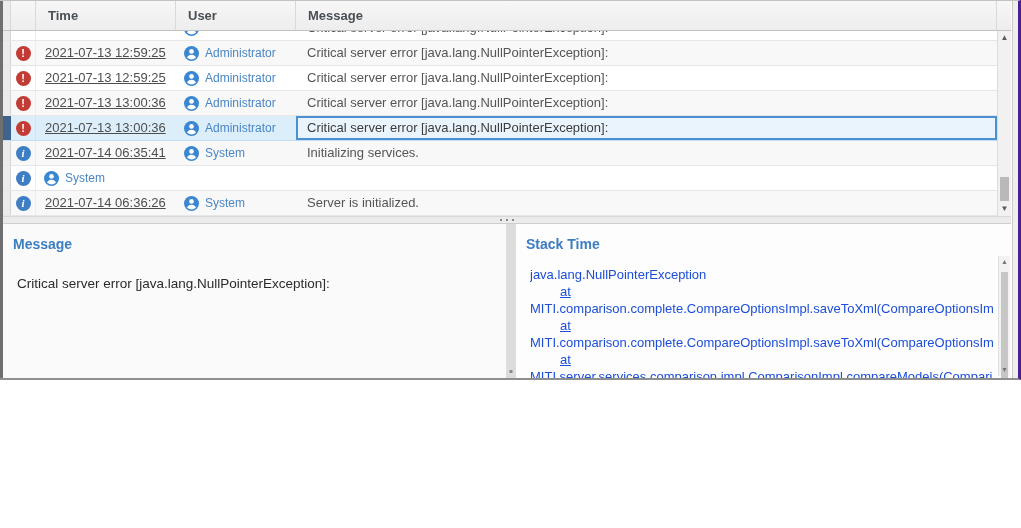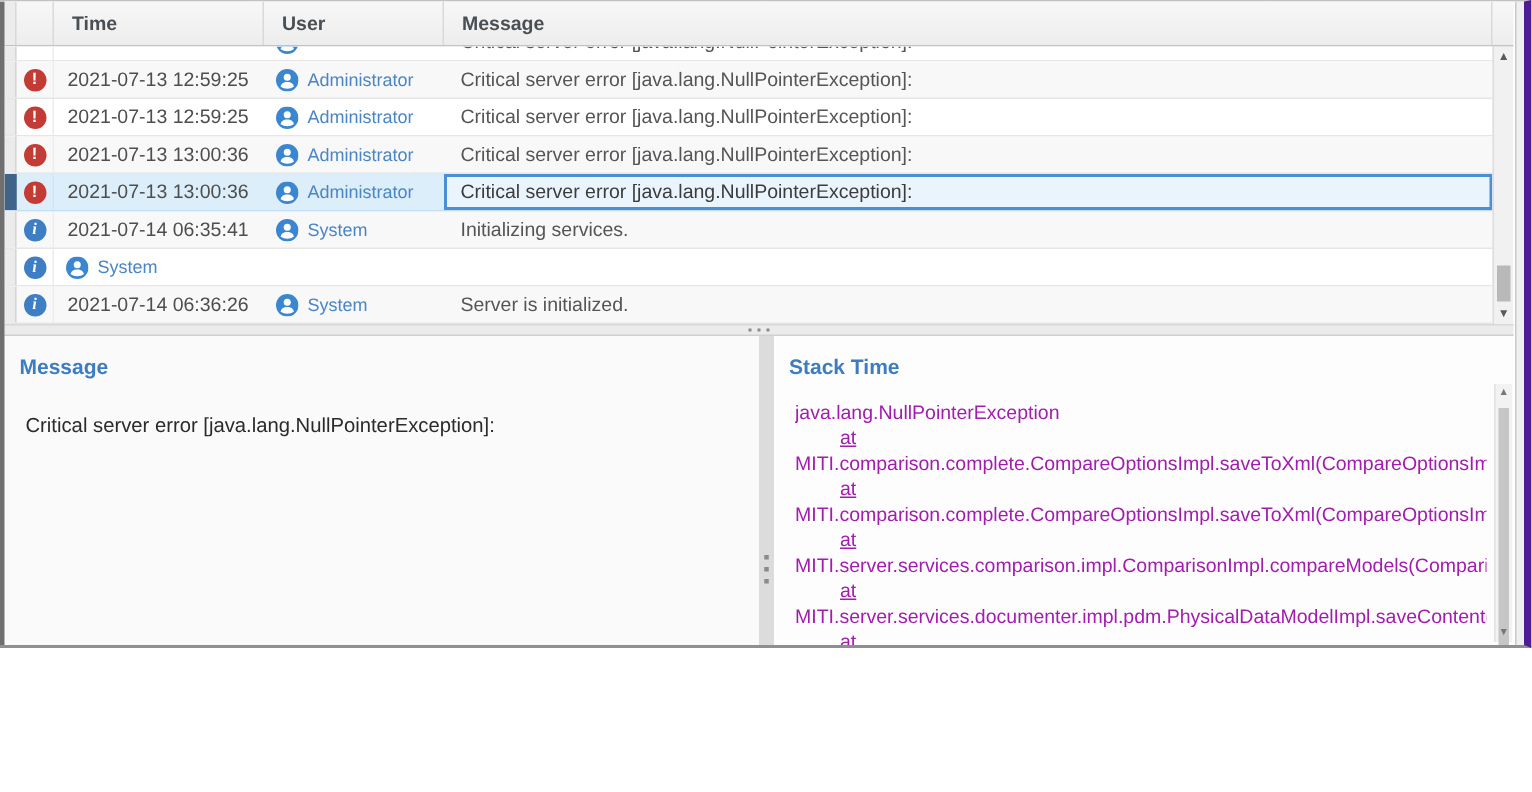--- a/index.html
+++ b/index.html
@@ -1,21 +1,21 @@
 <!DOCTYPE html>
 <html><head>
 <meta charset="utf-8">
 <style>
   * { margin:0; padding:0; box-sizing:border-box; }
   html,body { background:#ffffff; }
   body { font-family:"Liberation Sans", sans-serif; }
 
   .app{
-    position:relative; width:1021px; height:432px;
-    border-top:1px solid #c2c2c2; border-right:5px solid #4c1d95;
+    position:relative; width:1021px; height:380px;
+    border-top:1px solid #c2c2c2; border-right:3px solid #4c1d95;
     border-bottom:2px solid #8f8f8f; background:#fff; overflow:hidden;
   }
   .left-edge{ position:absolute; left:0; top:0; bottom:0; width:3px; background:#6f6f6f; z-index:30; }
   .right-edge{ position:absolute; right:0; top:0; bottom:0; width:6px; background:#efefef; border-left:1px solid #c9c9c9; z-index:30; }
 
   .main{ position:absolute; left:3px; right:7px; top:0; bottom:0; display:flex; flex-direction:column; }
 
   
   .grid{ height:215px; display:flex; flex-direction:column; background:#fff; }
   .grid-header{ height:30px; flex:0 0 30px; display:flex; background:linear-gradient(#f7f7f7,#ededed); border-bottom:1px solid #c3c3c3; }
@@ -29,21 +29,21 @@
 
   .grid-body{ flex:1; display:flex; position:relative; overflow:hidden; }
   .rows{ flex:1; overflow:hidden; }
   .row{ display:flex; height:25px; border-bottom:1px solid #e6e6e6; background:#fff; font-size:13px; color:#4e4e4e; }
   .row.alt{ background:#f8f8f8; }
   .row-clip{ height:10px; overflow:hidden; }
   .row-clip .row{ margin-top:-15px; }
   .cell{ overflow:hidden; white-space:nowrap; }
   .cell.gutter{ width:8px; flex:0 0 8px; background:#ebebeb; border-right:1px solid #d5d5d5; }
   .cell.icon-cell{ width:25px; flex:0 0 25px; border-right:1px solid #ededed; display:flex; align-items:center; justify-content:center; }
-  .cell.time-cell{ width:140px; flex:0 0 140px; padding-left:9px; line-height:24px; }
+  .cell.time-cell{ width:140px; flex:0 0 140px; padding-left:9px; line-height:24px;text-decoration:underline; }
   .cell.user-cell{ width:120px; flex:0 0 120px; padding-left:8px; display:flex; align-items:center; gap:6px; color:#4a86c5; }
   .cell.msg-cell{ flex:1; padding-left:11px; line-height:24px; color:#555; }
 
   .row.selected{ background:#ddeefb; border-bottom-color:#c4ddf2; }
   .row.selected .cell.gutter{ background:#3f638b; border-right-color:#3f638b; }
   .row.selected .cell.icon-cell{ border-right-color:#cfe4f5; }
   .row.selected .cell.msg-cell{ border:2px solid #4a90d2; background:#eaf4fd; line-height:20px; padding-left:9px; color:#3c3c3c; }
 
   .licon{ display:inline-block; width:15px; height:15px; border-radius:50%; color:#fff; font-size:11px; font-weight:bold; text-align:center; line-height:15px; }
   .licon.err{ background:#c23b34; }
@@ -67,21 +67,21 @@
   .dots-v{ position:absolute; top:146px; left:50%; transform:translateX(-50%); display:flex; flex-direction:column; gap:5px; }
   .dots-v i{ width:3px; height:3px; background:#8a8a8a; display:block; }
 
   
   .bottom{ flex:1; display:flex; overflow:hidden; }
   .panel-title{ font-size:14px; font-weight:bold; color:#3c7dc2; margin:12px 0 0 10px; }
   .message-panel{ width:503px; flex:0 0 503px; background:#fafafa; overflow:hidden; }
   .message-panel .panel-content{ margin:24px 0 0 14px; font-size:13.5px; color:#2b2b2b; }
   .stack-panel{ flex:1; background:#fdfdfd; position:relative; overflow:hidden; }
   .stack-content{ margin-top:14px; padding-left:14px; padding-right:18px; overflow:hidden; }
-  .st-line{ font-size:13px; line-height:17px; color:#a21caf; white-space:nowrap; overflow:hidden; }
+  .st-line{ font-size:13px; line-height:17px; color:#1d4ed8; white-space:nowrap; overflow:hidden; }
   .st-line.at{ margin-left:30px;text-decoration:underline; }
   .st-sb{ position:absolute; right:1px; top:32px; bottom:2px; width:12px; background:#f2f2f2; border-left:1px solid #e0e0e0; }
   .st-sb .sb-arrow{ height:12px; line-height:12px; font-size:7px; color:#777; }
   .st-thumb{ top:16px; height:208px; background:#c6c6c6; }
 </style>
 </head>
 <body>
 
 <div class="app">
   <div class="left-edge"></div>

